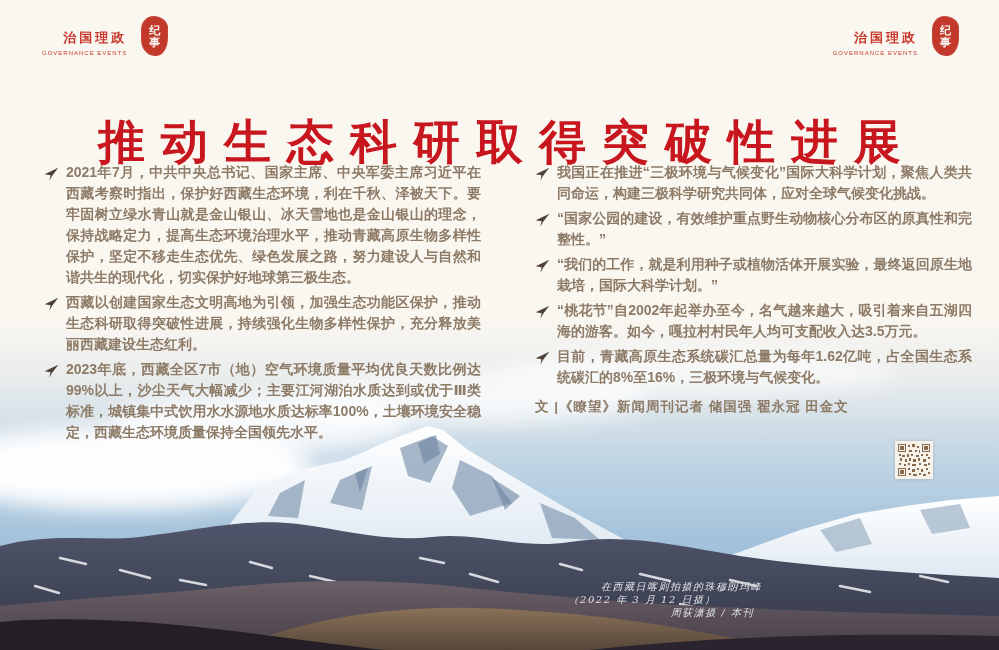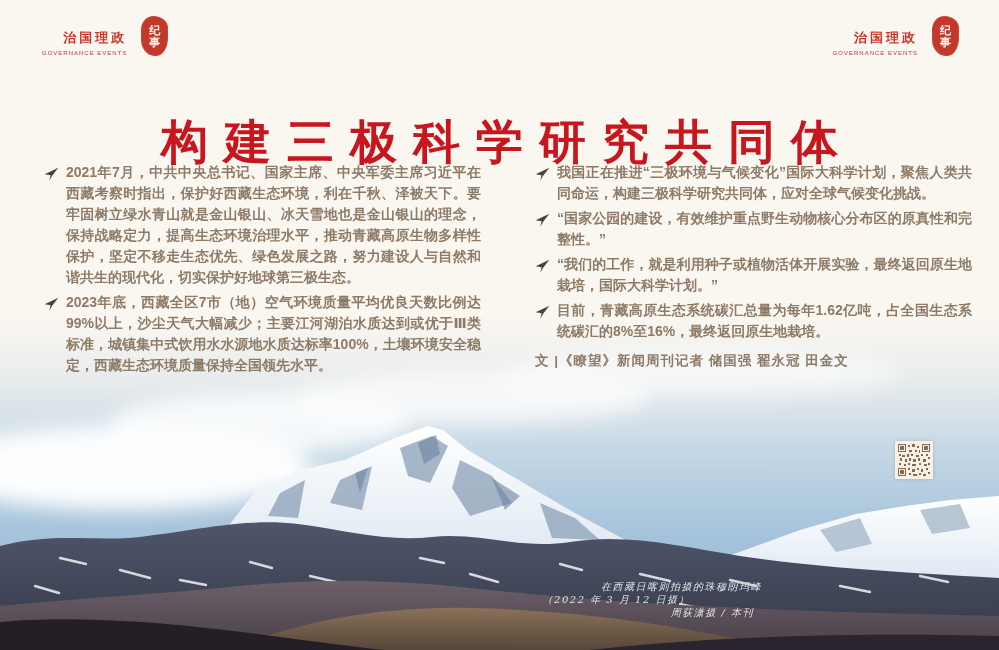--- a/index.html
+++ b/index.html
@@ -14,21 +14,21 @@
   
   .photo{position:absolute;left:0;top:318px;width:790px;height:332px;}
   .photo svg{display:block;}
   .photo-caption{
     position:absolute;right:28px;top:262px;
     text-align:right;color:#f2f4f6;opacity:.92;
     font-family:"DejaVu Serif","Liberation Serif",serif;
     font-style:italic;font-size:10px;line-height:13px;letter-spacing:1.5px;
     text-shadow:0 0 2px rgba(40,50,70,.55);
   }
-  .photo-caption .cap2{margin-right:72px;}
+  .photo-caption .cap2{margin-right:46px;}
   .photo-caption .cap3{margin-right:8px;}
 
   
   .logo{position:absolute;top:16px;display:flex;align-items:flex-end;gap:14px;}
   .logo.left{left:42px;}
   .logo.right{right:40px;}
   .logo-txt{text-align:right;padding-top:9px;}
   .logo-cn{color:#c8372b;font-size:13px;font-weight:bold;letter-spacing:3px;white-space:nowrap;}
   .logo-en{color:#c8372b;font-size:6px;letter-spacing:1px;margin-top:3px;white-space:nowrap;}
   .seal{
@@ -192,39 +192,47 @@
     <div class="logo-txt">
       <div class="logo-cn">治国理政</div>
       <div class="logo-en">GOVERNANCE EVENTS</div>
     </div>
     <div class="seal">
       <span>纪</span>
       <span>事</span>
     </div>
   </div>
 
-  <h1 class="headline">构建三极科学研究共同体</h1>
+  <h1 class="headline">推动生态科研取得突破性进展</h1>
 
   <div class="columns">
 
     <div class="col">
       <div class="para">
         <span class="bullet">
           <svg width="15" height="15" viewBox="0 0 24 24">
               <path d="M23,1 L1,11.5 L10.5,13 L8.5,22 L13,13.8 Z" fill="#4e4238"></path>
             </svg>
         </span>
         <p>2021年7月，中共中央总书记、国家主席、中央军委主席习近平在西藏考察时指出，保护好西藏生态环境，利在千秋、泽被天下。要牢固树立绿水青山就是金山银山、冰天雪地也是金山银山的理念，保持战略定力，提高生态环境治理水平，推动青藏高原生物多样性保护，坚定不移走生态优先、绿色发展之路，努力建设人与自然和谐共生的现代化，切实保护好地球第三极生态。</p>
       </div>
       <div class="para">
         <span class="bullet">
           <svg width="15" height="15" viewBox="0 0 24 24">
               <path d="M23,1 L1,11.5 L10.5,13 L8.5,22 L13,13.8 Z" fill="#4e4238"></path>
             </svg>
         </span>
+        <p>西藏以创建国家生态文明高地为引领，加强生态功能区保护，推动生态科研取得突破性进展，持续强化生物多样性保护，充分释放美丽西藏建设生态红利。</p>
+      </div>
+      <div class="para">
+        <span class="bullet">
+          <svg width="15" height="15" viewBox="0 0 24 24">
+              <path d="M23,1 L1,11.5 L10.5,13 L8.5,22 L13,13.8 Z" fill="#4e4238"></path>
+            </svg>
+        </span>
         <p>2023年底，西藏全区7市（地）空气环境质量平均优良天数比例达99%以上，沙尘天气大幅减少；主要江河湖泊水质达到或优于Ⅲ类标准，城镇集中式饮用水水源地水质达标率100%，土壤环境安全稳定，西藏生态环境质量保持全国领先水平。</p>
       </div>
     </div>
 
     <div class="col">
       <div class="para">
         <span class="bullet">
           <svg width="15" height="15" viewBox="0 0 24 24">
               <path d="M23,1 L1,11.5 L10.5,13 L8.5,22 L13,13.8 Z" fill="#4e4238"></path>
             </svg>
@@ -246,21 +254,29 @@
             </svg>
         </span>
         <p>“我们的工作，就是利用种子或植物活体开展实验，最终返回原生地栽培，国际大科学计划。”</p>
       </div>
       <div class="para">
         <span class="bullet">
           <svg width="15" height="15" viewBox="0 0 24 24">
               <path d="M23,1 L1,11.5 L10.5,13 L8.5,22 L13,13.8 Z" fill="#4e4238"></path>
             </svg>
         </span>
-        <p>目前，青藏高原生态系统碳汇总量为每年1.62亿吨，占全国生态系统碳汇的8%至16%，最终返回原生地栽培。</p>
+        <p>“桃花节”自2002年起举办至今，名气越来越大，吸引着来自五湖四海的游客。如今，嘎拉村村民年人均可支配收入达3.5万元。</p>
+      </div>
+      <div class="para">
+        <span class="bullet">
+          <svg width="15" height="15" viewBox="0 0 24 24">
+              <path d="M23,1 L1,11.5 L10.5,13 L8.5,22 L13,13.8 Z" fill="#4e4238"></path>
+            </svg>
+        </span>
+        <p>目前，青藏高原生态系统碳汇总量为每年1.62亿吨，占全国生态系统碳汇的8%至16%，三极环境与气候变化。</p>
       </div>
       <div class="byline">文 |《瞭望》新闻周刊记者 储国强 翟永冠 田金文</div>
     </div>
 
   </div>
 
   <div class="qr">
     <svg width="32" height="32" viewBox="0 0 29 29" shape-rendering="crispEdges">
       <g fill="#8a6a4c">
 

